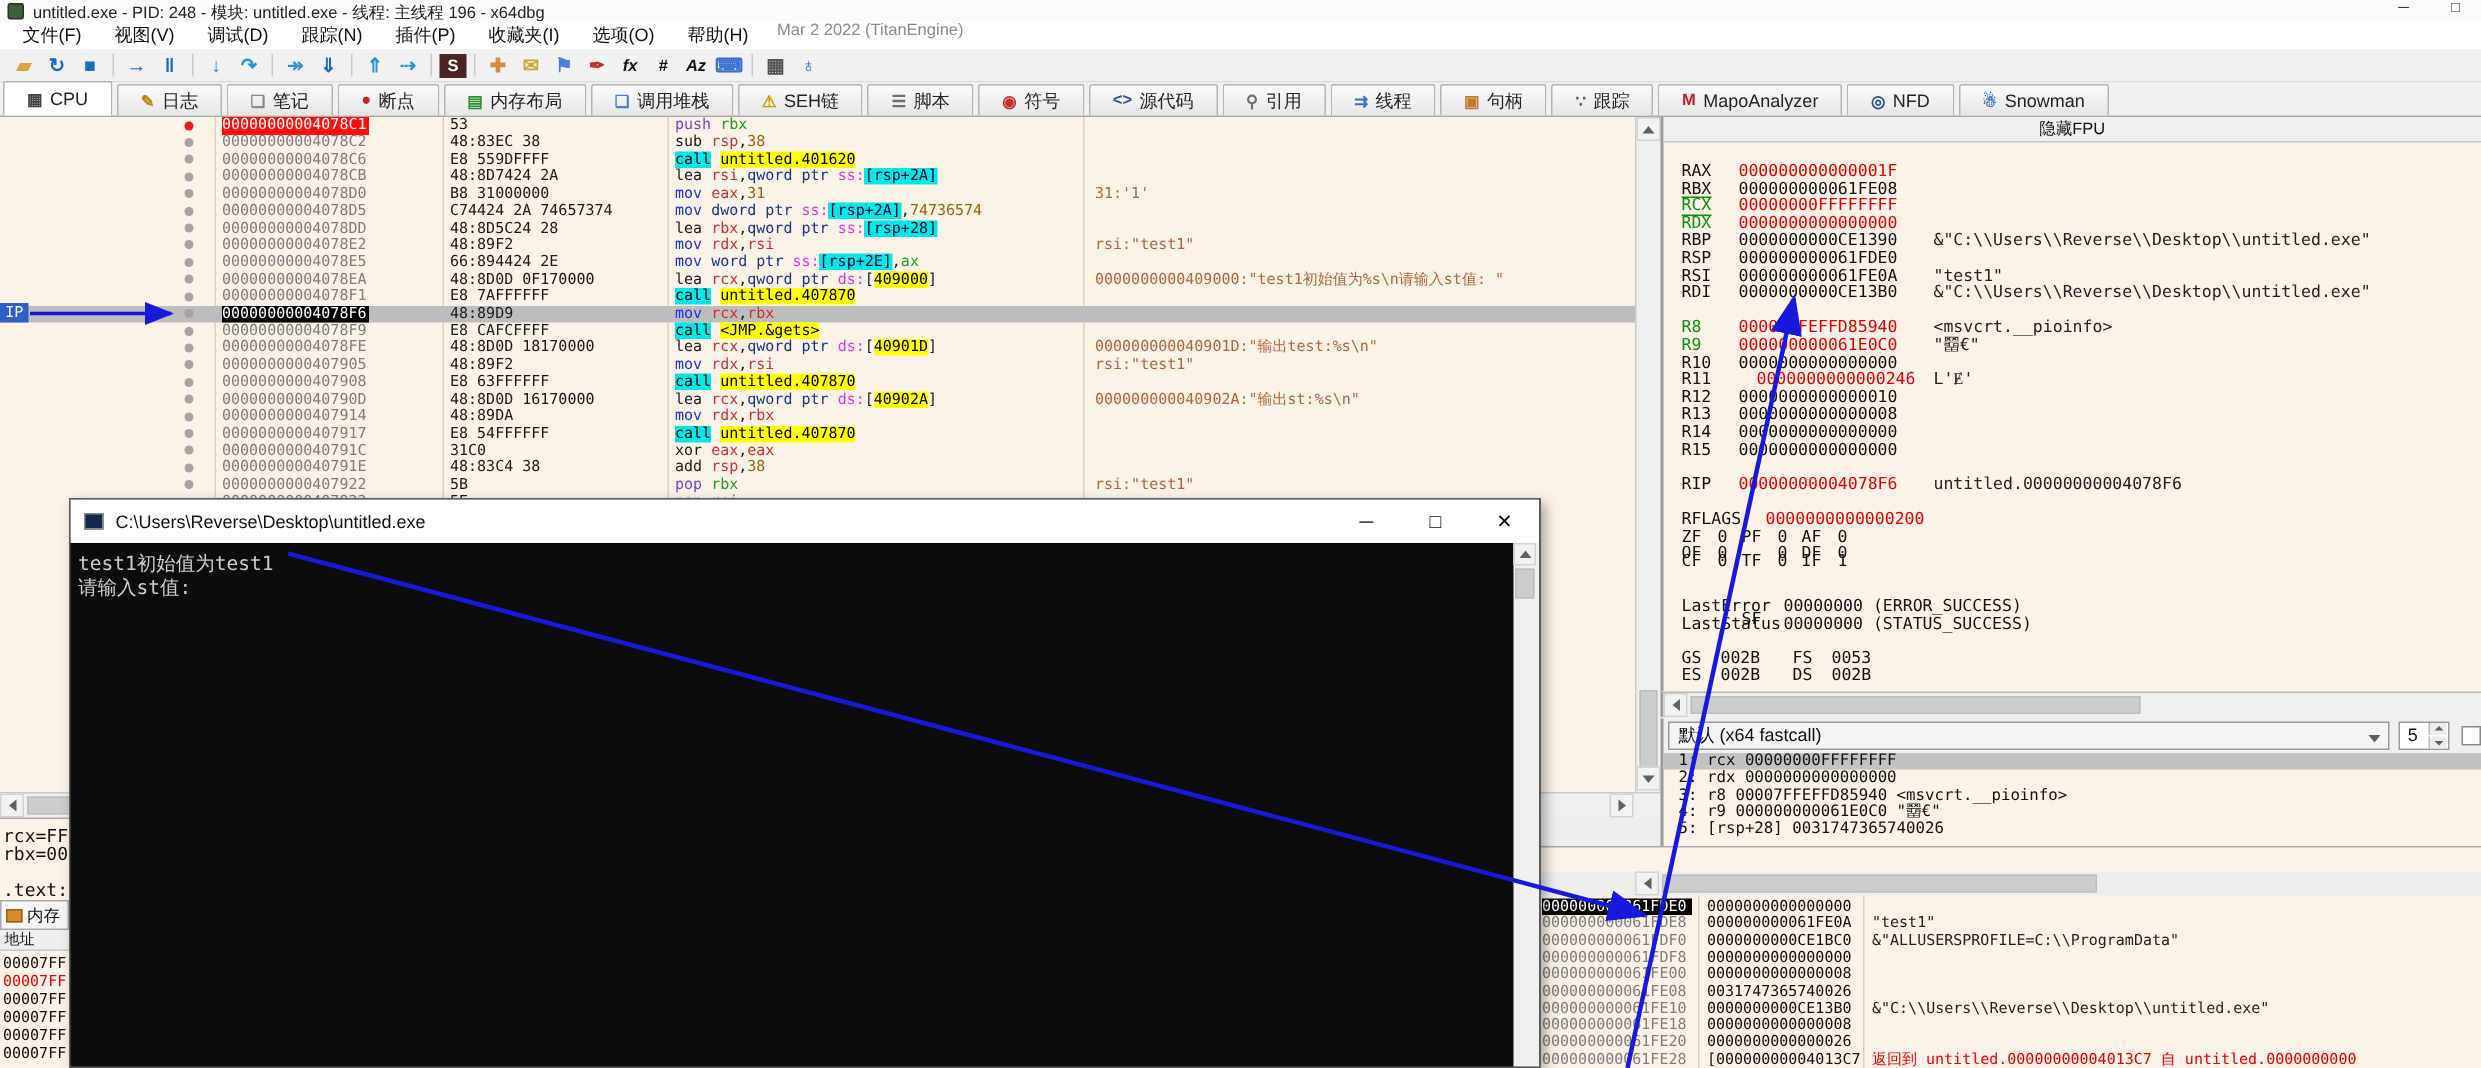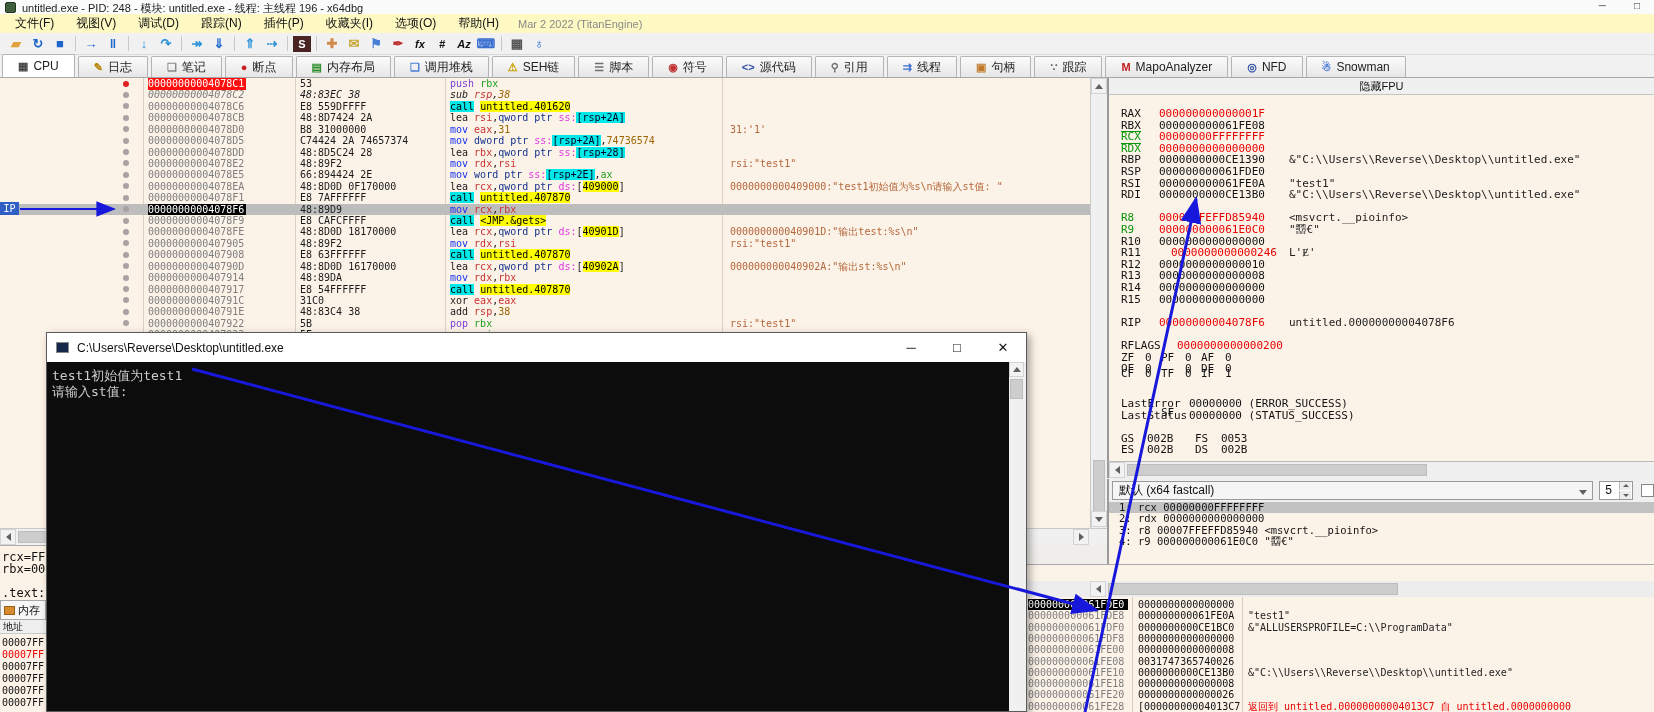--- a/index.html
+++ b/index.html
@@ -3,21 +3,21 @@
 <meta charset="utf-8">
 <style>
 *{margin:0;padding:0;box-sizing:border-box}
 html,body{width:1654px;height:712px;overflow:hidden;background:#EFEEEA;font-family:"Liberation Sans",sans-serif}
 #root{position:relative;width:1654px;height:712px;background:#EFEEEA;overflow:hidden}
 
 .titlebar{position:absolute;left:0;top:0;width:100%;height:14px;background:#FBFBFB;font-size:11px;color:#222}
 .app-icon{position:absolute;left:5px;top:2px;width:11px;height:11px;background:#3E5E3E;border:1px solid #24351f;border-radius:2px}
 .title-text{position:absolute;left:22px;top:1px;white-space:nowrap}
 .win-ctrls{position:absolute;right:14px;top:0;display:flex;gap:28px;font-size:10px;color:#333}
-.menubar{position:absolute;left:0;top:14px;width:100%;height:19px;background:#fef9c3;display:flex;align-items:center;padding-left:4px;font-size:12px;color:#111}
+.menubar{position:absolute;left:0;top:14px;width:100%;height:19px;background:#ffffff;display:flex;align-items:flex-start;padding-left:4px;font-size:12px;color:#111}
 .menu-item{padding:0 11px;line-height:19px;cursor:default}
 .build-info{color:#8A8A8A;margin-left:8px;font-size:11px}
 .toolbar{position:absolute;left:0;top:33px;width:100%;height:22px;background:#F1F1F1;border-bottom:1px solid #DADADA;display:flex;align-items:center;padding-left:5px}
 .tbi{min-width:20px;height:18px;display:flex;align-items:center;justify-content:center;font-size:13px;font-weight:bold;margin:0 1px}
 .tbi.sblock{background:#4A2323;color:#FFF;font-size:11px;min-width:18px;height:16px}
 .tbi.txt{font-size:11px;font-style:italic}
 .tbsep{width:1px;height:15px;background:#C9C9C9;margin:0 4px}
 .tabbar{position:absolute;left:0;top:55px;width:100%;height:23px;background:#F1F1F1;border-bottom:1px solid #A8A8A8;display:flex;align-items:flex-end;padding-left:2px}
 .tab{height:21px;display:flex;align-items:center;gap:5px;padding:0 15px;font-size:12px;color:#222;background:linear-gradient(#FBFBFB,#E6E6E6);border:1px solid #B4B4B4;border-bottom:none;border-radius:2px 2px 0 0;margin-right:3px;white-space:nowrap}
 .tab.active{background:#FFFFFF;height:23px}
@@ -247,21 +247,21 @@
     <div class="colsep" style="left:295px"></div>
     <div class="colsep" style="left:445px"></div>
     <div class="colsep" style="left:722px"></div>
     <div id="disasm-rows">
         <div class="drow" style="top: 0px;">
           <span class="dbullet red"></span>
           <span class="daddr hlred">00000000004078C1</span>
           <span class="dbytes">53</span>
           <span class="dinstr"><span class="hl-push">push</span><span class="hl-plain"> </span><span class="hl-reg-g">rbx</span></span>
         </div>
-        <div class="drow" style="top: 11.42px; font-style: italic;">
+        <div class="drow" style="top: 11.42px;">
           <span class="dbullet"></span>
           <span class="daddr">00000000004078C2</span>
           <span class="dbytes">48:83EC 38</span>
           <span class="dinstr"><span class="hl-plain">sub</span><span class="hl-plain"> </span><span class="hl-reg">rsp</span><span class="hl-plain">,</span><span class="hl-num">38</span></span>
         </div>
         <div class="drow" style="top: 22.84px;">
           <span class="dbullet"></span>
           <span class="daddr">00000000004078C6</span>
           <span class="dbytes">E8 559DFFFF</span>
           <span class="dinstr"><span class="hl-call">call</span><span> </span><span class="hl-target">untitled.401620</span></span>
@@ -567,20 +567,21 @@
         </span>
     </div>
     <div class="cchk"></div>
   </div>
 
   <div class="args" id="args-pane">
       <div class="arow sel" style="top: 0px;">1: rcx 00000000FFFFFFFF</div>
       <div class="arow" style="top: 11.3px;">2: rdx 0000000000000000</div>
       <div class="arow" style="top: 22.6px;">3: r8 00007FFEFFD85940 &lt;msvcrt.__pioinfo&gt;</div>
       <div class="arow" style="top: 33.9px;">4: r9 000000000061E0C0 "羀€"</div>
+      <div class="arow" style="top: 45.2px;">5: [rsp+28] 0031747365740026</div>
     </div>
 
   <div class="br-bg"></div>
   <div class="stack-hs">
     <div class="sbtn" style="left:64px;top:0">
         <span class="tri left"></span>
       </div>
     <div class="thumb" style="left:82px;top:2px;width:290px;height:12px"></div>
   </div>
   <div class="ssep" style="left:1132px"></div>

